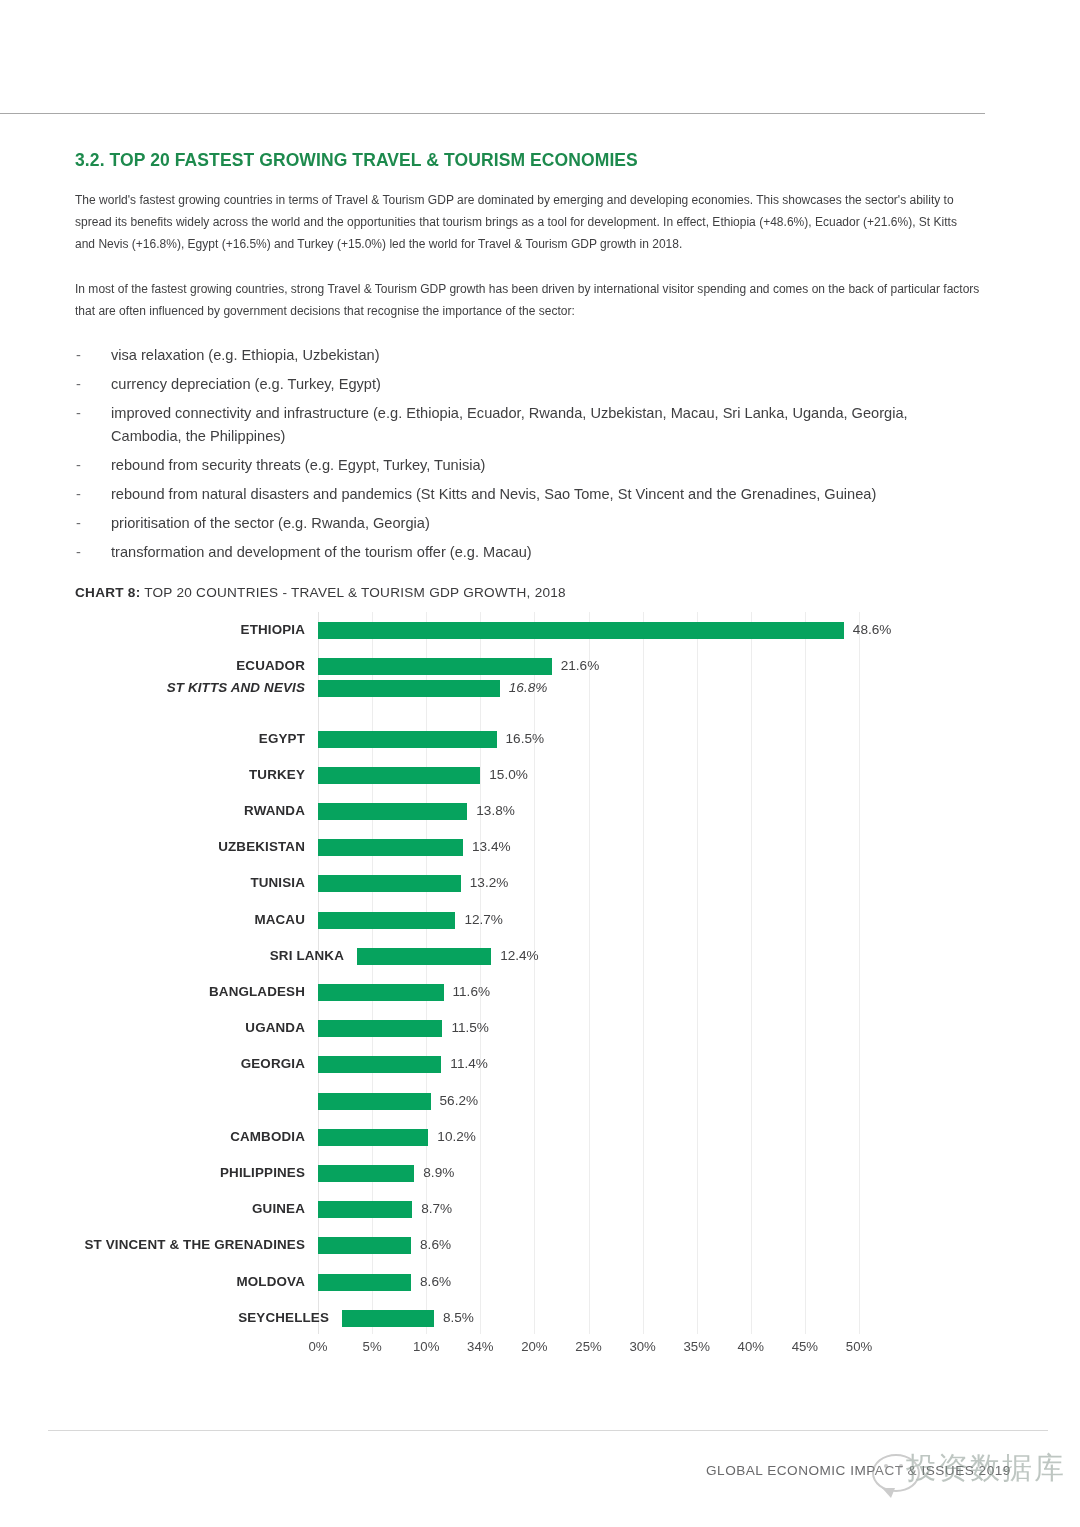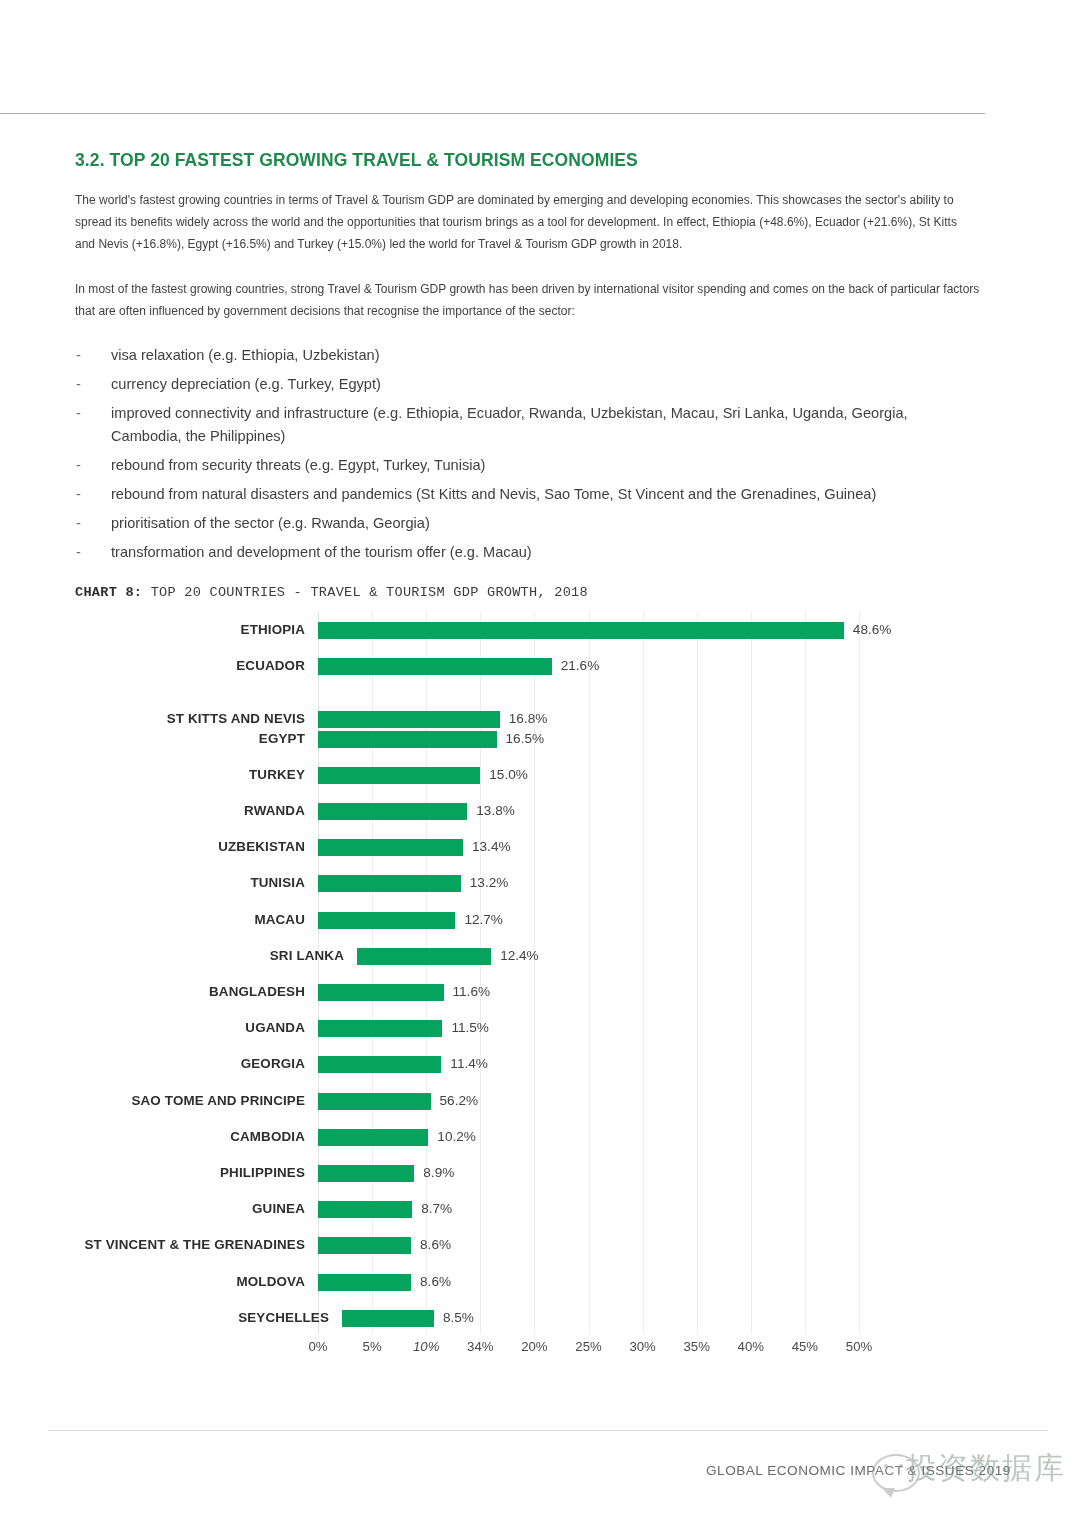--- a/index.html
+++ b/index.html
@@ -87,21 +87,20 @@
   }
 
   
   .chart-caption {
     position: absolute;
     left: 75px;
     top: 585px;
     font-size: 13.6px;
     letter-spacing: 0.25px;
     color: #3a3a3c;
-    font-family: Liberation Mono, monospace;
   }
   .chart-caption b { font-weight: bold; color: #2f2f31; }
 
   .chart {
     position: absolute;
     left: 0px;
     top: 612px;
     width: 1080px;
     height: 760px;
   }
@@ -280,21 +279,21 @@
         <div class="bar-row" style="top: 0px;">
           <div class="bar-label">ETHIOPIA</div>
           <div class="bar" style="width: 525.852px; background: rgb(6, 163, 94);"></div>
           <div class="bar-value" style="left: 852.852px;">48.6%</div>
         </div>
         <div class="bar-row" style="top: 36.2px;">
           <div class="bar-label">ECUADOR</div>
           <div class="bar" style="width: 233.712px; background: rgb(6, 163, 94);"></div>
           <div class="bar-value" style="left: 560.712px;">21.6%</div>
         </div>
-        <div class="bar-row" style="top: 89px;">
+        <div class="bar-row" style="top: 58px; font-style: italic;">
           <div class="bar-label">ST KITTS AND NEVIS</div>
           <div class="bar" style="width: 181.776px; background: rgb(6, 163, 94);"></div>
           <div class="bar-value" style="left: 508.776px;">16.8%</div>
         </div>
         <div class="bar-row" style="top: 108.6px;">
           <div class="bar-label">EGYPT</div>
           <div class="bar" style="width: 178.53px; background: rgb(6, 163, 94);"></div>
           <div class="bar-value" style="left: 505.53px;">16.5%</div>
         </div>
         <div class="bar-row" style="top: 144.8px;">
@@ -336,21 +335,20 @@
           <div class="bar-label">UGANDA</div>
           <div class="bar" style="width: 124.43px; background: rgb(6, 163, 94);"></div>
           <div class="bar-value" style="left: 451.43px;">11.5%</div>
         </div>
         <div class="bar-row" style="top: 434.4px;">
           <div class="bar-label">GEORGIA</div>
           <div class="bar" style="width: 123.348px; background: rgb(6, 163, 94);"></div>
           <div class="bar-value" style="left: 450.348px;">11.4%</div>
         </div>
         <div class="bar-row" style="top: 470.6px;">
-          <div class="bar-label">SAO TOME AND PRINCIPE</div>
           <div class="bar" style="width: 112.528px; background: rgb(6, 163, 94);"></div>
           <div class="bar-value" style="left: 439.528px;">56.2%</div>
         </div>
         <div class="bar-row" style="top: 506.8px;">
           <div class="bar-label">CAMBODIA</div>
           <div class="bar" style="width: 110.364px; background: rgb(6, 163, 94);"></div>
           <div class="bar-value" style="left: 437.364px;">10.2%</div>
         </div>
         <div class="bar-row" style="top: 543px;">
           <div class="bar-label">PHILIPPINES</div>
@@ -374,21 +372,21 @@
         </div>
         <div class="bar-row" style="top: 687.8px; margin-left: 24px;">
           <div class="bar-label">SEYCHELLES</div>
           <div class="bar" style="width: 91.97px; background: rgb(6, 163, 94);"></div>
           <div class="bar-value" style="left: 418.97px;">8.5%</div>
         </div>
       </div>
     <div class="x-axis">
         <div class="x-tick" style="left: 318px;">0%</div>
         <div class="x-tick" style="left: 372.1px;">5%</div>
-        <div class="x-tick" style="left: 426.2px; font-style: italic;">10%</div>
+        <div class="x-tick" style="left: 426.2px;">10%</div>
         <div class="x-tick" style="left: 480.3px;">34%</div>
         <div class="x-tick" style="left: 534.4px;">20%</div>
         <div class="x-tick" style="left: 588.5px;">25%</div>
         <div class="x-tick" style="left: 642.6px;">30%</div>
         <div class="x-tick" style="left: 696.7px;">35%</div>
         <div class="x-tick" style="left: 750.8px;">40%</div>
         <div class="x-tick" style="left: 804.9px;">45%</div>
         <div class="x-tick" style="left: 859px;">50%</div>
       </div>
   </div>

